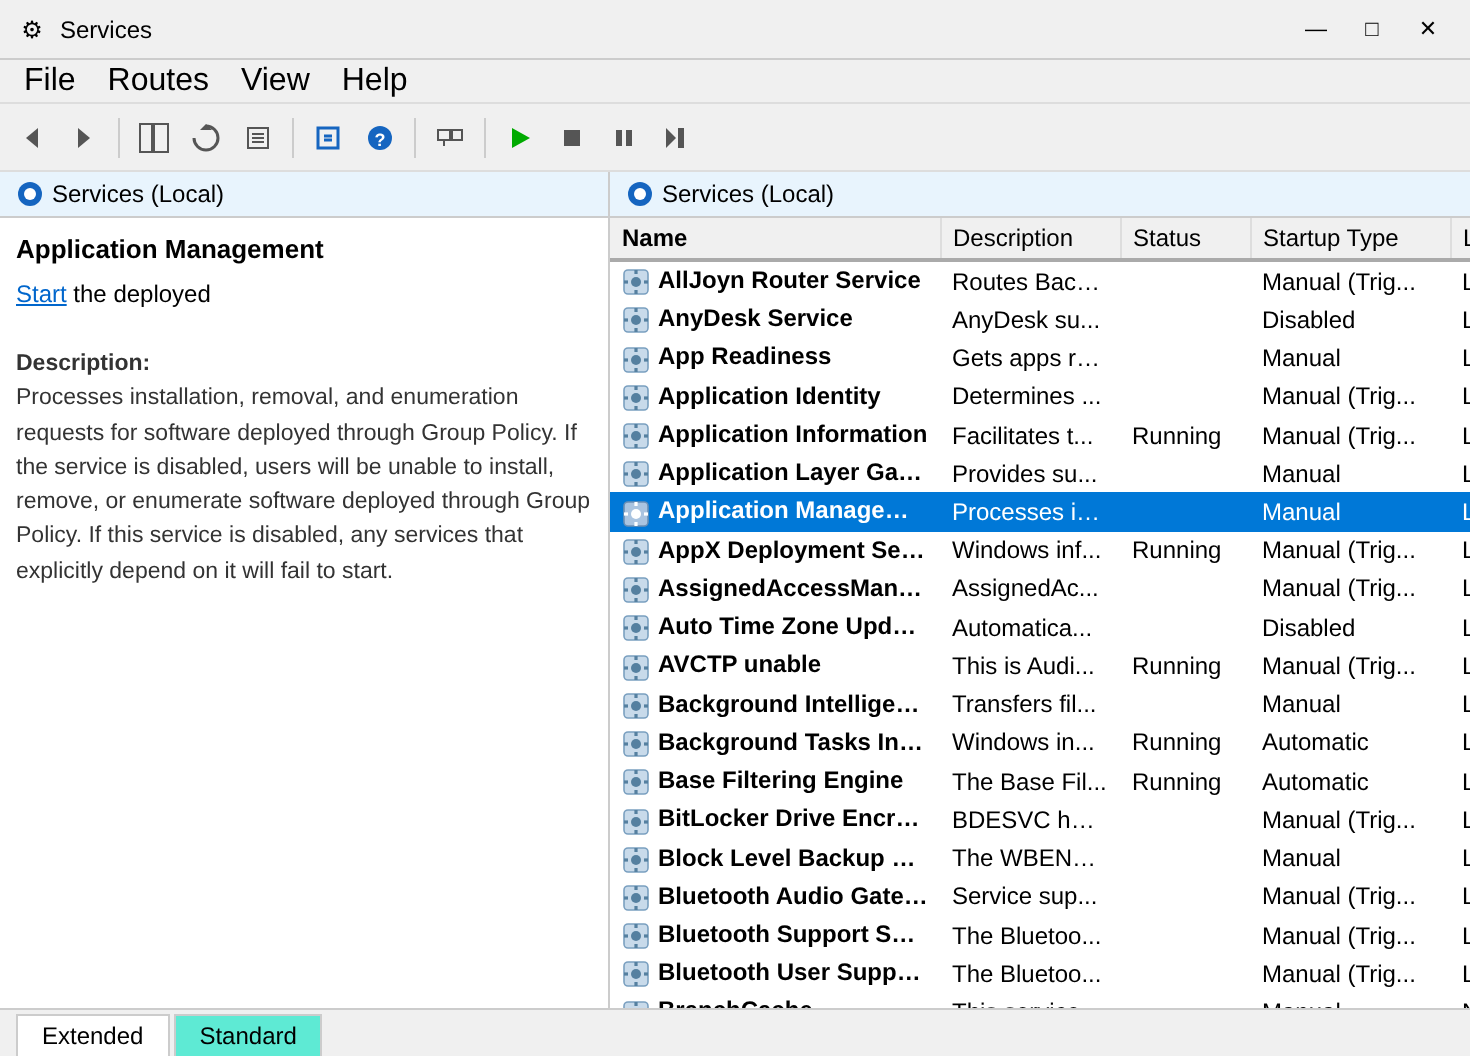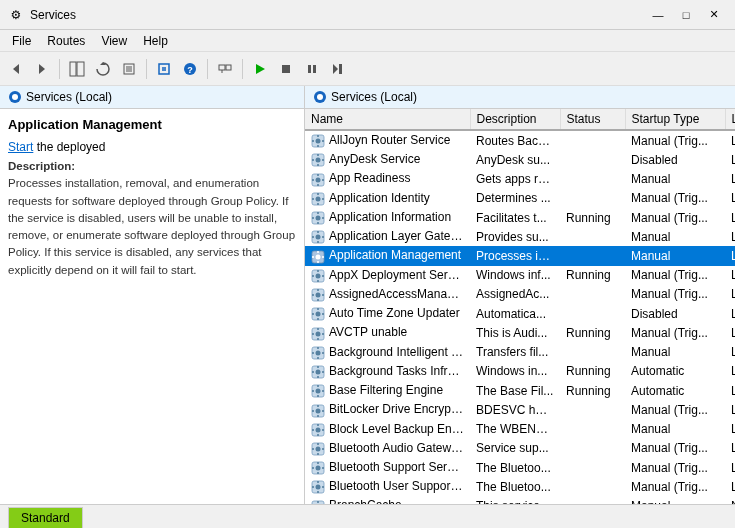--- a/index.html
+++ b/index.html
@@ -55,21 +55,21 @@
       height: 22px;
       background: #f0f0f0;
       display: flex;
       align-items: center;
       padding: 0 4px;
       border-bottom: 1px solid #ddd;
     }
     .menu-item {
       padding: 2px 8px;
       cursor: pointer;
-      font-size: 12px;
+      font-size: 16px;
     }
 
     
     .toolbar {
       height: 34px;
       background: #f0f0f0;
       display: flex;
       align-items: center;
       padding: 0 4px;
       border-bottom: 1px solid #ddd;
@@ -129,21 +129,21 @@
     }
     .panel-link {
       color: #0066cc;
       text-decoration: underline;
       cursor: pointer;
     }
     .panel-desc {
       font-size: 11.5px;
       color: #333;
       line-height: 1.5;
-      margin-top: 4px;
+      margin-top: 20px;
     }
 
     
     .right-panel {
       flex: 1;
       display: flex;
       flex-direction: column;
       overflow: hidden;
     }
     .right-panel-header {
@@ -192,40 +192,40 @@
       color: white;
     }
     tbody td {
       padding: 2px 6px;
       border-bottom: 0;
       white-space: nowrap;
       overflow: hidden;
       text-overflow: ellipsis;
       max-width: 0;
     }
-    .col-name { width: 165px; min-width: 165px; max-width: 165px; }
+    .col-name { width: 165px; min-width: 165px; max-width: 165px; font-weight: bold; }
     .col-desc { width: 90px; min-width: 90px; max-width: 90px; }
     .col-status { width: 65px; min-width: 65px; max-width: 65px; }
     .col-startup { width: 100px; min-width: 100px; max-width: 100px; }
     .col-logon { width: 60px; min-width: 60px; max-width: 60px; }
 
     
     .bottom-tabs {
       height: 24px;
       background: #f0f0f0;
       border-top: 1px solid #ccc;
       display: flex;
       align-items: flex-end;
       padding-left: 8px;
     }
     .tab {
       padding: 3px 12px;
       border: 1px solid #ccc;
       border-bottom: none;
-      background: #84cc16;
+      background: #5eead4;
       cursor: pointer;
       font-size: 12px;
       margin-right: 2px;
     }
     .tab.active {
       background: white;
       border-bottom: 1px solid white;
       margin-bottom: -1px;
     }
 
@@ -656,14 +656,15 @@
               <td class="col-startup">Manual</td>
               <td class="col-logon">Networ...</td>
             </tr>
           </tbody>
       </table>
     </div>
   </div>
 </div>
 
 <div class="bottom-tabs">
+  <div class="tab active">Extended</div>
   <div class="tab">Standard</div>
 </div>
 
 </body></html>

